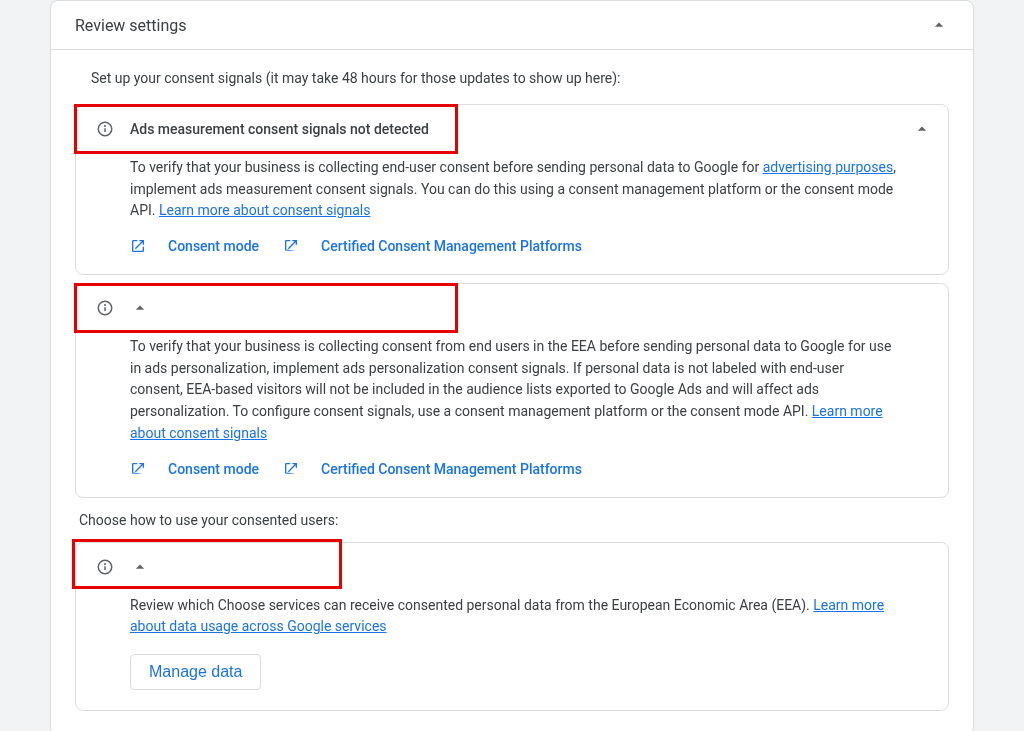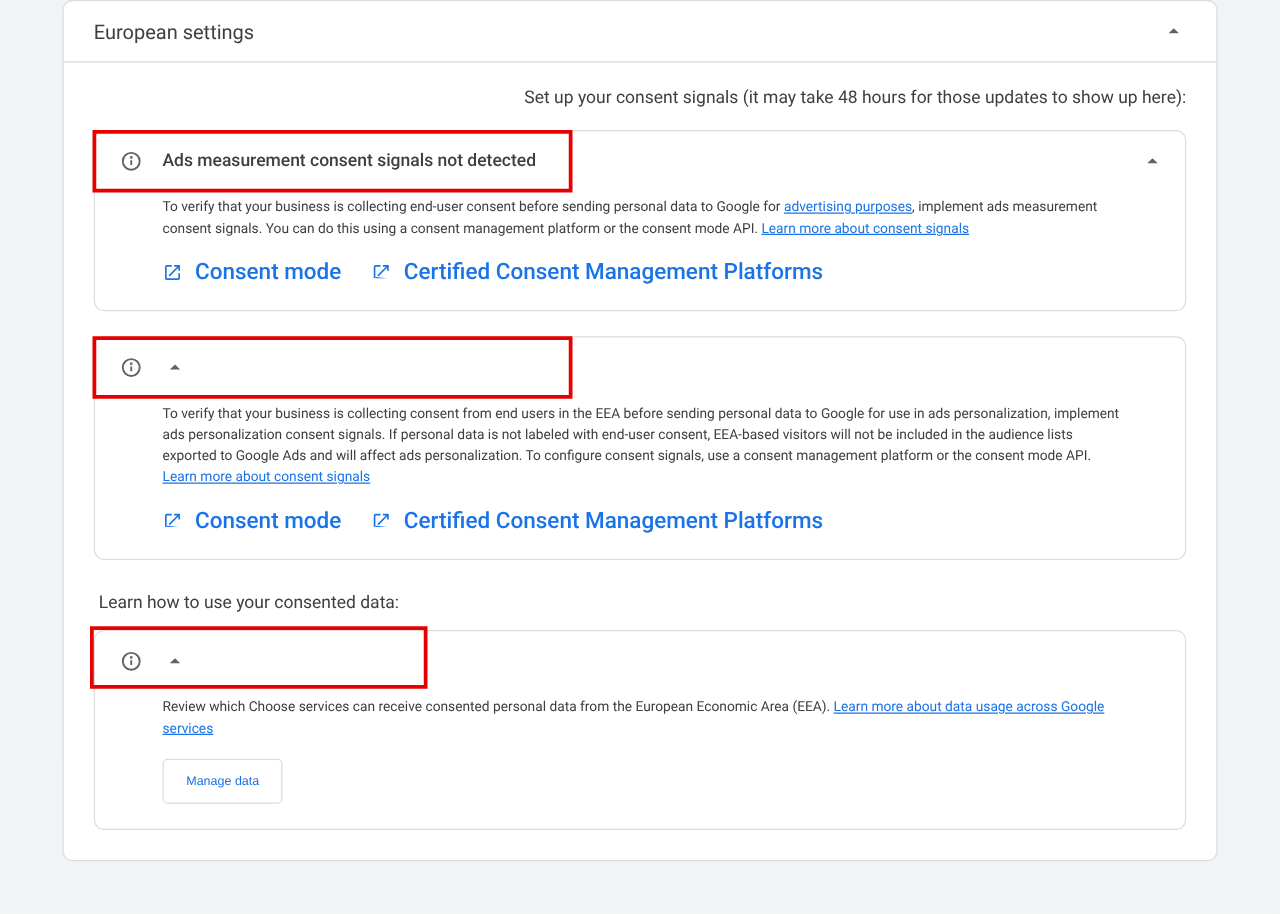--- a/index.html
+++ b/index.html
@@ -30,29 +30,28 @@
     border-bottom: 1px solid #dadce0;
   }
   .card-title {
     font-size: 16px;
     color: #3c4043;
   }
   .card-body {
     padding: 20px 24px 24px 24px;
   }
   .intro {
-    margin: 0 0 18px 0;
-    font-size: 14px;
-    color: #3c4043;
-    text-align: right;
+    margin: 0 0 18px 16px;
+    font-size: 14px;
+    color: #3c4043;
   }
   .sub-card {
     border: 1px solid #dadce0;
     border-radius: 8px;
-    margin-bottom: 20px;
+    margin-bottom: 8px;
     background: #fff;
   }
   .sub-header {
     position: relative;
     display: flex;
     align-items: center;
     padding: 14px 16px 14px 20px;
   }
   .hi-box {
     position: absolute;
@@ -74,74 +73,74 @@
     color: #3c4043;
     flex: 1;
   }
   .chevron {
     width: 20px; height: 20px; color: #5f6368;
   }
   .sub-body {
     padding: 4px 50px 20px 54px;
   }
   .desc {
-    font-size: 11px;
+    font-size: 14px;
     line-height: 1.55;
     color: #3c4043;
     margin-bottom: 16px;
   }
   a, .link {
     color: #1a73e8;
     text-decoration: underline;
     cursor: pointer;
   }
   .actions {
     display: flex;
     gap: 24px;
     align-items: center;
     padding-left: 0;
   }
   .action-link {
     display: inline-flex;
     align-items: center;
-    gap: 10px;
+    gap: 22px;
     color: #1a73e8;
-    font-size: 18px;
+    font-size: 14px;
     font-weight: 500;
     text-decoration: none;
     cursor: pointer;
   }
   .action-link .ext-icon { width: 16px; height: 16px; }
   .section-label {
     padding: 6px 4px 14px 4px;
     font-size: 14px;
     color: #3c4043;
   }
   .btn-outlined {
     display: inline-flex;
     align-items: center;
     height: 36px;
     padding: 0 18px;
     border: 1px solid #dadce0;
     border-radius: 4px;
     background: #fff;
     color: #1a73e8;
-    font-size: 10px;
+    font-size: 16px;
     font-weight: 500;
     cursor: pointer;
   }
 </style>
 </head>
 <body>
 
 <div class="page-wrap">
   <div class="card">
 
     <div class="card-header">
-      <div class="card-title">European settings</div>
+      <div class="card-title">Review settings</div>
       <svg class="chevron" viewBox="0 0 24 24" fill="currentColor">
           <path d="M7 14l5-5 5 5z"></path>
         </svg>
     </div>
 
     <div class="card-body">
 
       <div class="intro">Set up your consent signals (it may take 48 hours for those updates to show up here):</div>
 
       <div class="sub-card">
@@ -204,21 +203,21 @@
             <a class="action-link">
               <svg class="ext-icon" viewBox="0 0 24 24" fill="currentColor">
                   <path d="M14 3v2h3.59L7.3 15.29l1.41 1.41L19 6.41V10h2V3h-7zM19 19H5V5h6V3H5a2 2 0 0 0-2 2v14a2 2 0 0 0 2-2v-6h-2v6z"></path>
                 </svg>
               <span>Certified Consent Management Platforms</span>
             </a>
           </div>
         </div>
       </div>
 
-      <div class="section-label">Learn how to use your consented data:</div>
+      <div class="section-label">Choose how to use your consented users:</div>
 
       <div class="sub-card" style="margin-bottom:0">
         <div class="sub-header">
           <div class="hi-box hi3"></div>
           <svg class="info-icon" viewBox="0 0 24 24" fill="none" stroke="currentColor" stroke-width="2">
               <circle cx="12" cy="12" r="9"></circle>
               <line x1="12" y1="11" x2="12" y2="16"></line>
               <circle cx="12" cy="8" r="0.5" fill="currentColor"></circle>
             </svg>
           <svg class="chevron" viewBox="0 0 24 24" fill="currentColor">

